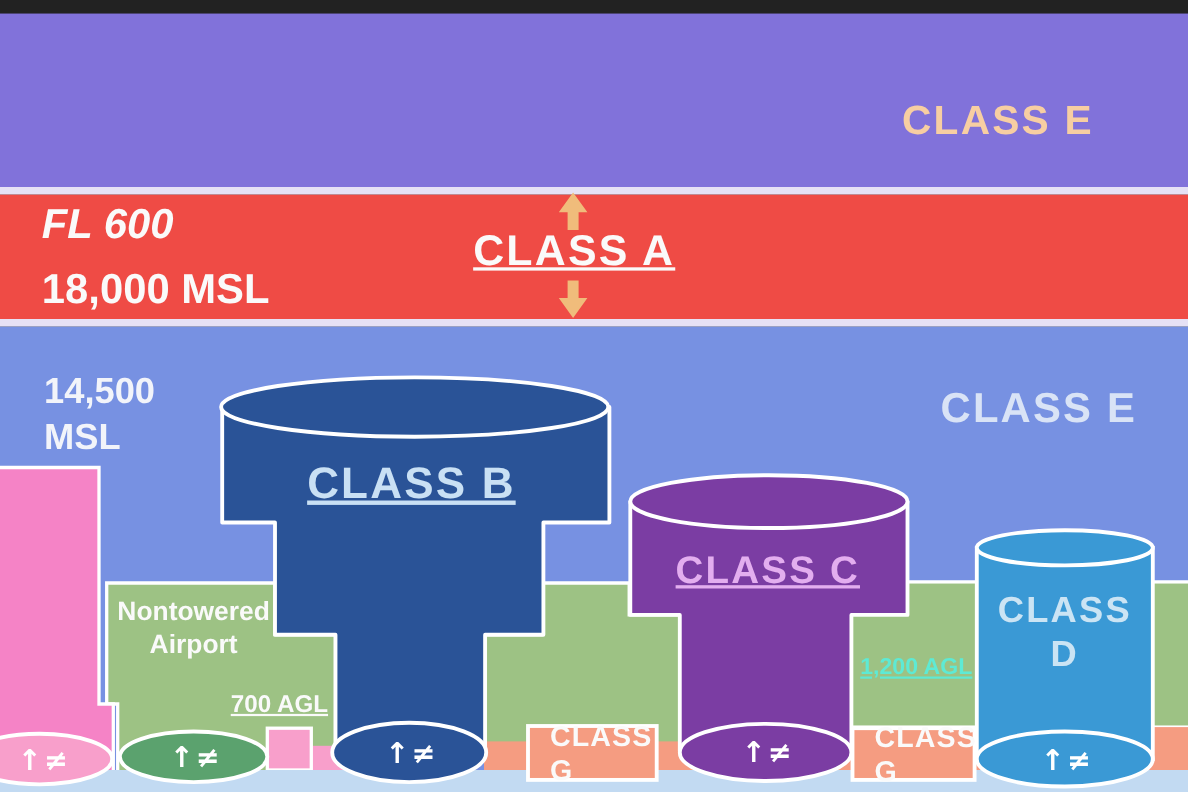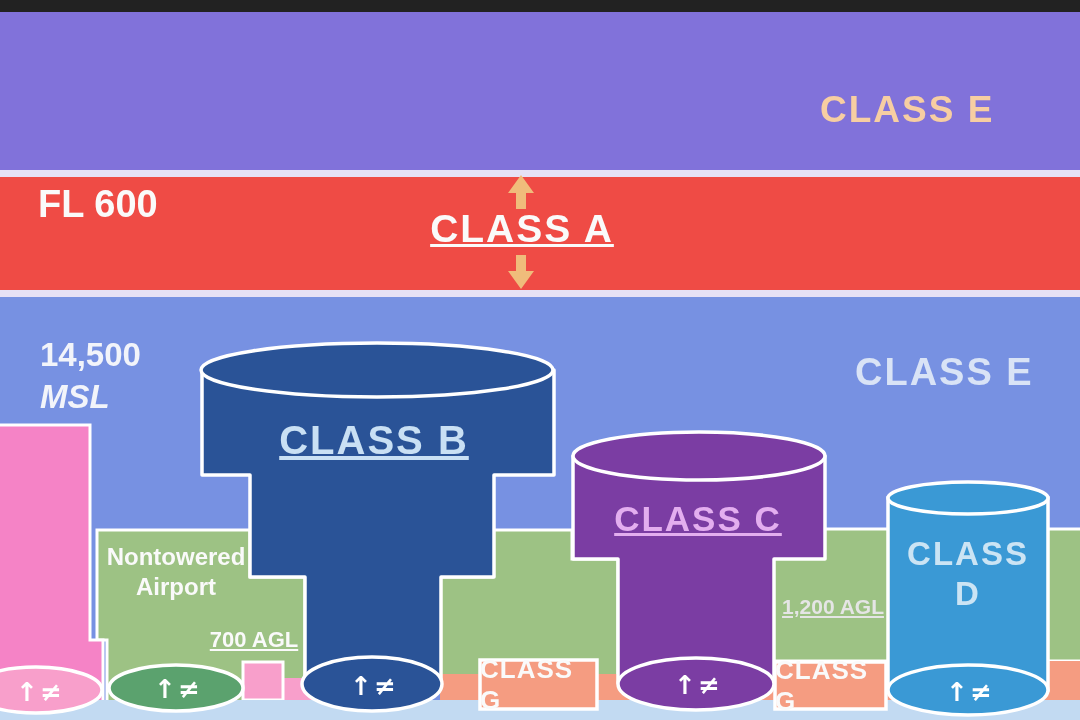--- a/index.html
+++ b/index.html
@@ -6,33 +6,33 @@
   .scene{
     position:relative;width:1080px;height:720px;overflow:hidden;
     font-family:"Liberation Sans",sans-serif;font-weight:bold;margin-top:12px;
     -webkit-font-smoothing:antialiased;
   }
   .scene svg{position:absolute;left:0;top:0;}
   .lbl{position:absolute;font-weight:bold;white-space:nowrap;line-height:1.1;}
   .ctr{transform:translateX(-50%);text-decoration:underline;}
 
   .lbl-upper-e{left:820px;top:78px;font-size:37px;letter-spacing:2px;color:#F7CEA2;}
-  .lbl-fl600{left:38px;top:172px;font-size:38px;color:#FAFAFA;}
+  .lbl-fl600{left:38px;top:172px;font-size:38px;color:#FAFAFA;font-style:italic;}
   .lbl-msl18000{left:38px;top:231px;font-size:38px;color:#FAFAFA;}
   .lbl-class-a{left:522px;top:196px;font-size:39px;letter-spacing:2px;color:#FAFAFA;}
   .lbl-14500{left:40px;top:325px;font-size:33px;color:#F2F4FA;text-align:right;}
-  .lbl-msl{left:40px;top:367px;font-size:33px;color:#F2F4FA;font-style:italic;}
+  .lbl-msl{left:40px;top:367px;font-size:33px;color:#F2F4FA;}
   .lbl-lower-e{left:855px;top:340px;font-size:38px;letter-spacing:2px;color:#D9E3F6;}
   .lbl-class-b{left:374px;top:406px;font-size:40px;letter-spacing:2px;color:#C9E0F4;}
   .lbl-nontowered{left:176px;top:530px;font-size:24px;line-height:30px;text-align:center;color:#FAFAFA;transform:translateX(-50%);}
   .lbl-700agl{left:254px;top:616px;font-size:22px;color:#FAFAFA;}
   .lbl-class-c{left:698px;top:488px;font-size:35px;letter-spacing:2px;color:#E3AEEF;}
-  .lbl-1200agl{left:833px;top:583px;font-size:21px;color:#e5e5e5;}
+  .lbl-1200agl{left:833px;top:583px;font-size:21px;color:#5eead4;}
   .lbl-class-d{left:968px;top:522px;font-size:33px;line-height:40px;letter-spacing:2px;text-align:center;color:#CBE4F4;transform:translateX(-50%);}
-  .gbox{position:absolute;display:flex;align-items:center;justify-content:center;font-size:26px;letter-spacing:1px;color:#FAFAFA;}
+  .gbox{position:absolute;display:flex;align-items:center;justify-content:center;font-size:26px;letter-spacing:1px;color:#FAFAFA;padding-left:20px;}
   .gbox-left{left:480px;top:648px;width:117px;height:49px;}
   .gbox-right{left:775px;top:650px;width:111px;height:47px;}
   .noentry{position:absolute;transform:translate(-50%,-50%);color:#FFFFFF;
     font-family:"DejaVu Sans",sans-serif;font-size:26px;font-weight:bold;letter-spacing:2px;}
   .ne-pink{left:40px;top:680px;}
   .ne-green{left:178px;top:677px;}
   .ne-b{left:374px;top:674px;}
   .ne-c{left:698px;top:673px;}
   .ne-d{left:970px;top:680px;}
 </style>
@@ -79,20 +79,21 @@
     <ellipse cx="372" cy="672" rx="70" ry="27" fill="#2A5397" stroke="#FFFFFF" stroke-width="3.5"></ellipse>
     <ellipse cx="696" cy="672" rx="78" ry="26" fill="#7B3DA3" stroke="#FFFFFF" stroke-width="3.5"></ellipse>
     <ellipse cx="968" cy="678" rx="80" ry="25" fill="#3A99D5" stroke="#FFFFFF" stroke-width="3.5"></ellipse>
 
     <path d="M521,163 L508,181 L516,181 L516,197 L526,197 L526,181 L534,181 Z" fill="#F0BC7B"></path>
     <path d="M521,277 L508,259 L516,259 L516,243 L526,243 L526,259 L534,259 Z" fill="#F0BC7B"></path>
   </svg>
 
   <div class="lbl lbl-upper-e">CLASS E</div>
   <div class="lbl lbl-fl600">FL 600</div>
+  <div class="lbl lbl-msl18000">18,000 MSL</div>
   <div class="lbl lbl-class-a ctr">CLASS A</div>
   <div class="lbl lbl-14500">14,500</div>
   <div class="lbl lbl-msl">MSL</div>
   <div class="lbl lbl-lower-e">CLASS E</div>
   <div class="lbl lbl-nontowered">
     <div>Nontowered</div>
     <div>Airport</div>
   </div>
 
   <div class="lbl lbl-class-b ctr">CLASS B</div>

